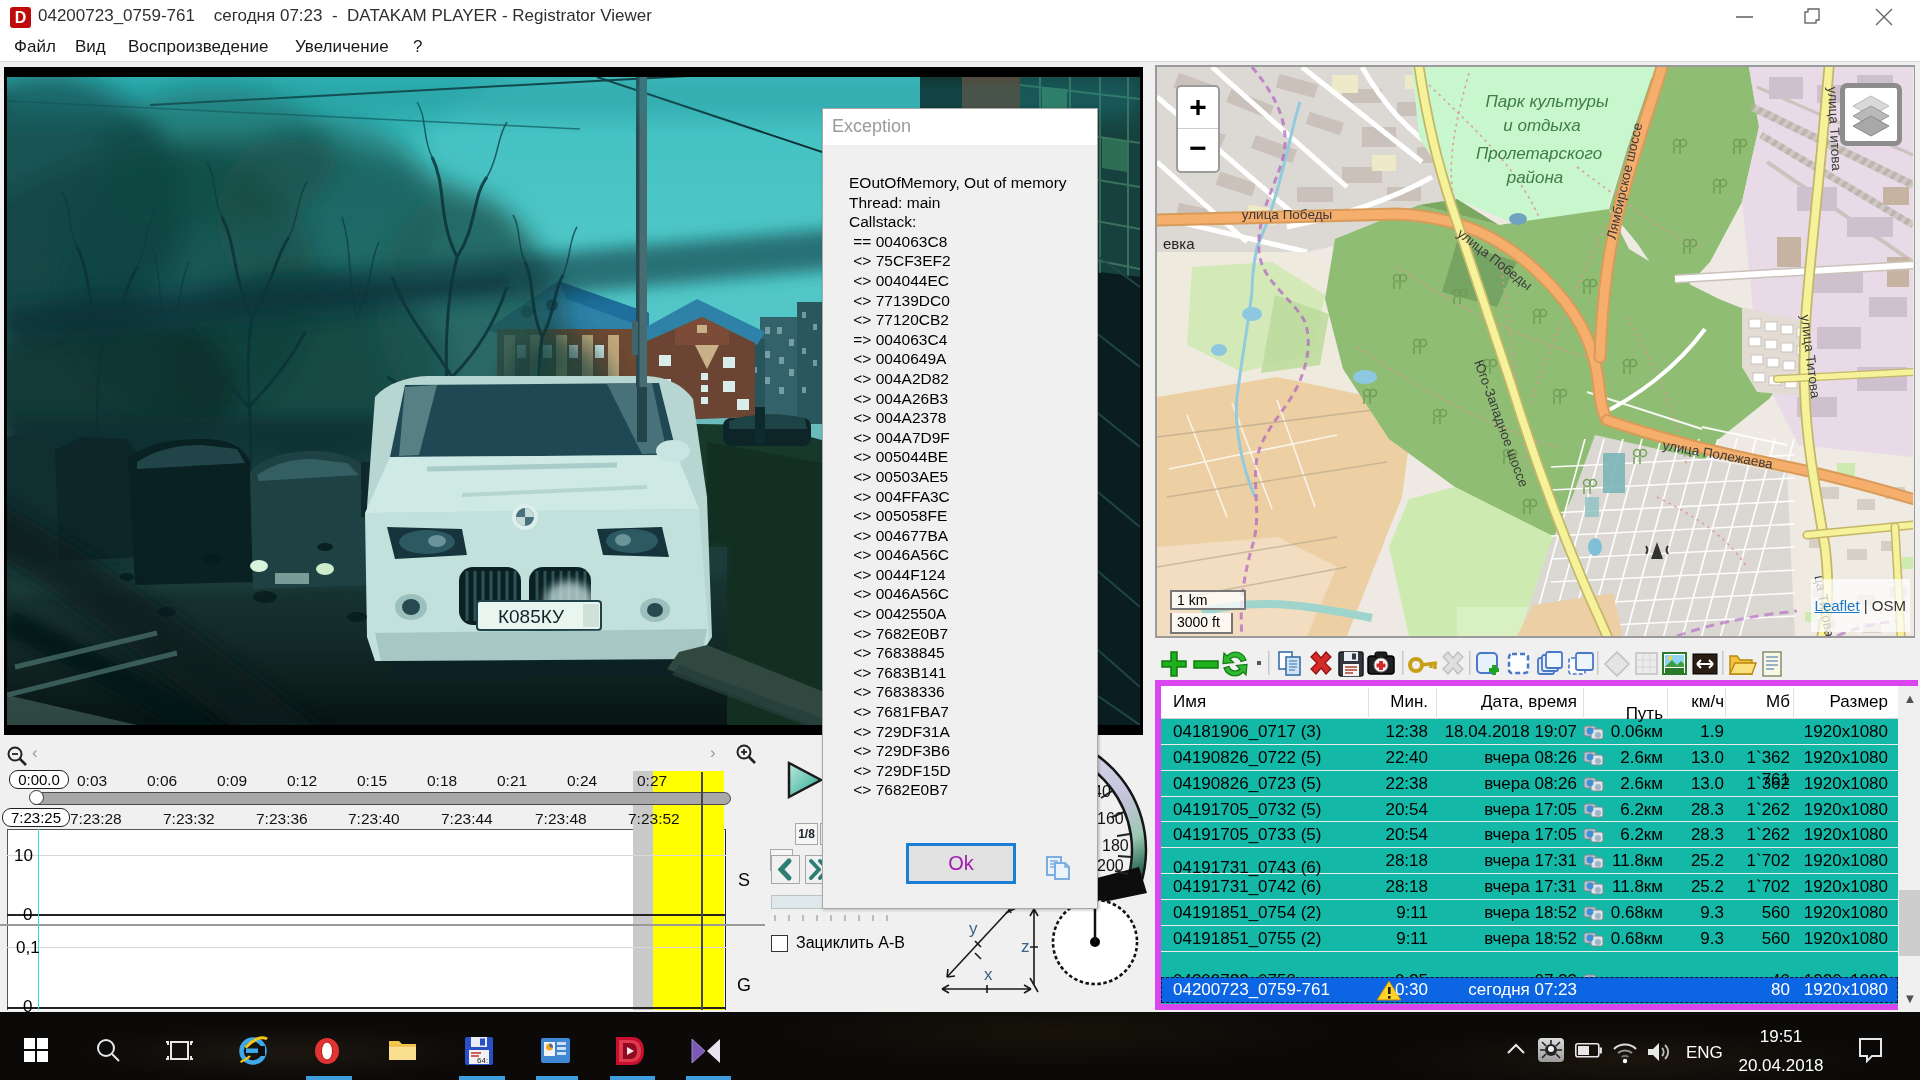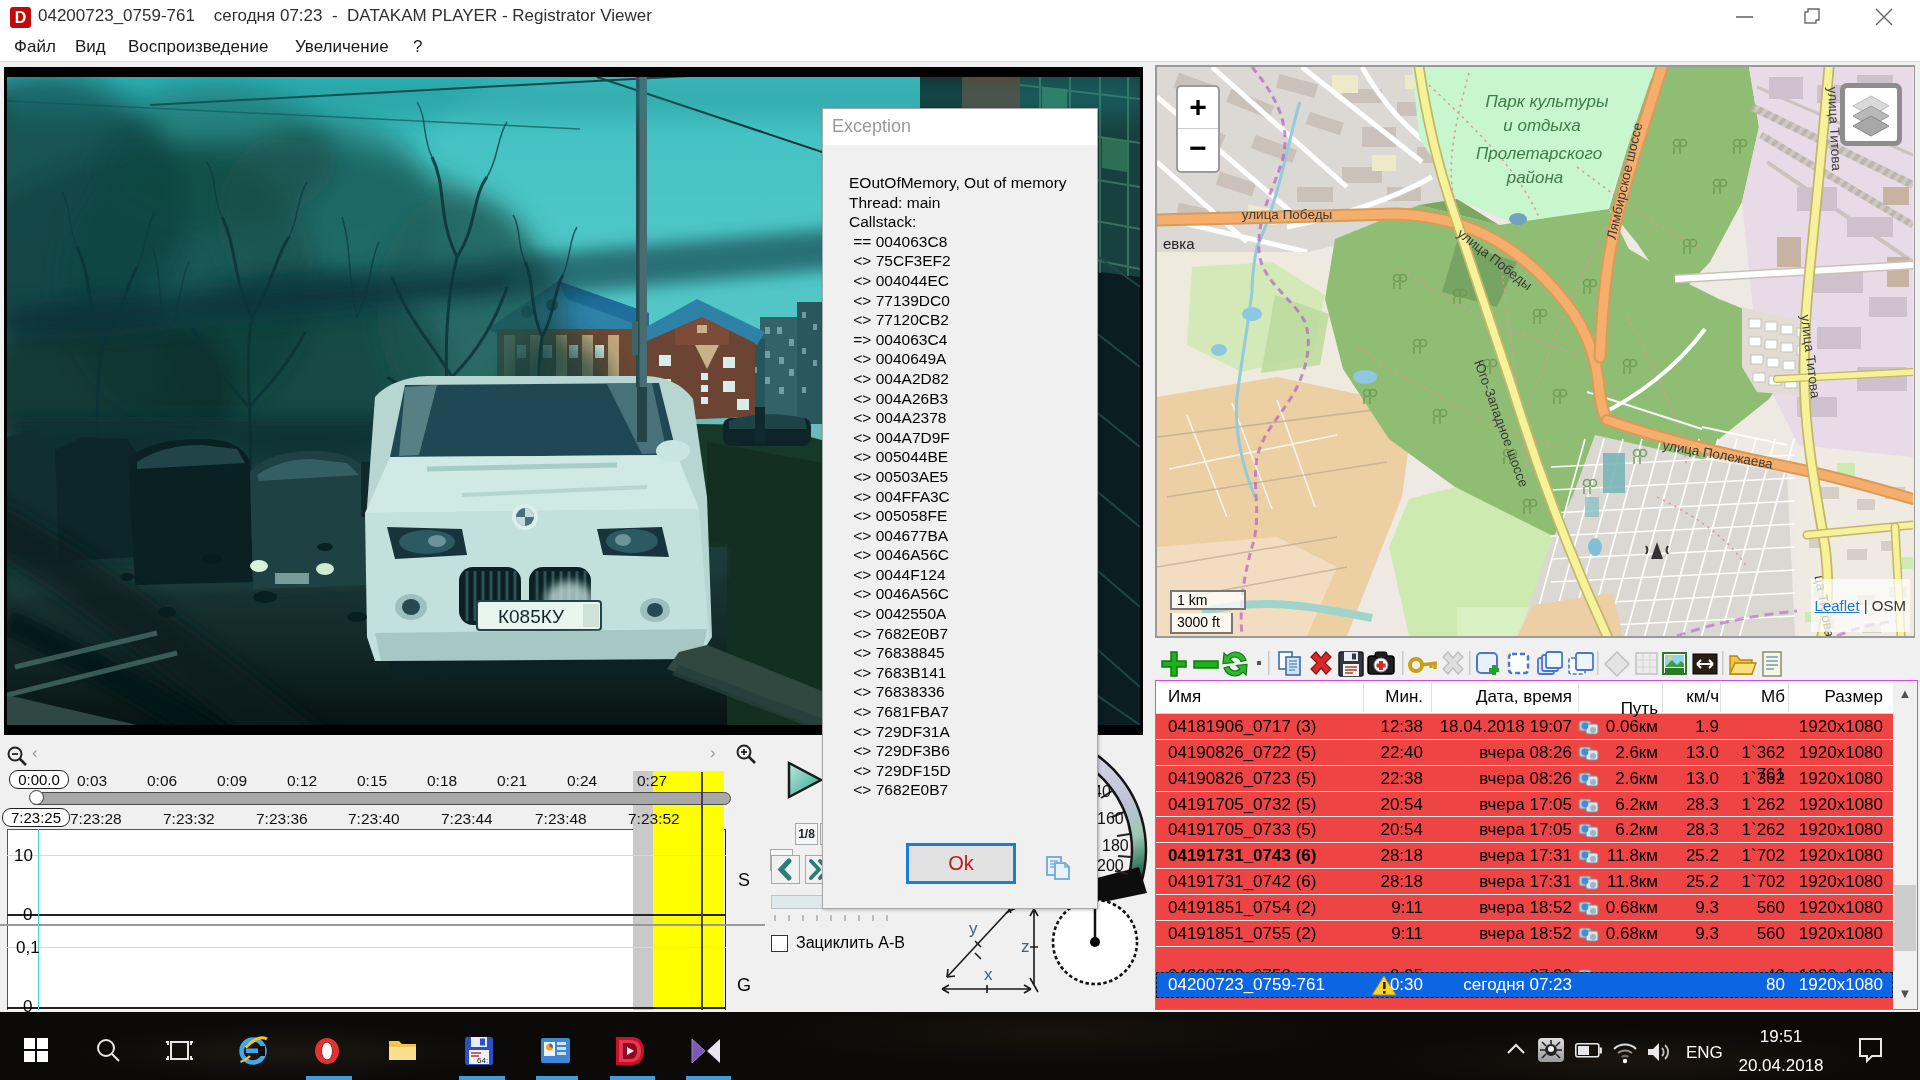--- a/index.html
+++ b/index.html
@@ -5,21 +5,21 @@
 html,body{margin:0;padding:0;width:1920px;height:1080px;overflow:hidden;
 font-family:"Liberation Sans",sans-serif;background:#fff;}
 *{box-sizing:border-box;}
 .abs{position:absolute;}
 #titlebar{position:absolute;left:0;top:0;width:1920px;height:32px;background:#fff;color:#2b2b2b;}
 #menubar{position:absolute;left:0;top:32px;width:1920px;height:30px;background:#fff;color:#1a1a1a;}
 #client{position:absolute;left:0;top:62px;width:1920px;height:951px;background:#f0f0f0;}
 #video{position:absolute;left:4px;top:67px;width:1139px;height:668px;background:#000;}
 #map{position:absolute;left:1155px;top:65px;width:760px;height:573px;background:#eeeae2;border:2px solid #9a9a9a;border-right:1px solid #9a9a9a;overflow:hidden;}
 #toolbar{position:absolute;left:1155px;top:648px;width:765px;height:32px;}
-#ftable{position:absolute;left:1155px;top:680px;width:763px;height:330px;background:#ef4444;border:1px solid #d946ef;font-size:17px;}
+#ftable{position:absolute;left:1155px;top:680px;width:763px;height:330px;background:#14b8a6;border:6px solid #d946ef;font-size:17px;}
 #timeline{position:absolute;left:0;top:735px;width:765px;height:277px;background:#f0f0f0;}
 #controls{position:absolute;left:765px;top:735px;width:390px;height:277px;background:#f0f0f0;}
 #dialog{position:absolute;left:822px;top:108px;width:276px;height:801px;background:#f0f0f0;border:1px solid #a9a9a9;box-shadow:1px 1px 3px rgba(0,0,0,.25);}
 #taskbar{position:absolute;left:0;top:1012px;width:1920px;height:68px;background:#0d0c0b;overflow:hidden;}
 .trow{left:0;width:737px;border-bottom:1px solid #ececec;color:#000;}
 .ra{text-align:right;}
 </style>
 </head>
 <body>
 
@@ -816,21 +816,21 @@
           <rect x="8" y="6" width="12" height="10" rx="2" fill="#dde4e9" stroke="#7e8a92"></rect>
           <circle cx="7" cy="8" r="3.4" fill="#3f8fd4"></circle>
           <circle cx="15" cy="12" r="3" fill="#9fb4c4"></circle>
         </svg>
         <div class="abs ra" style="left:422px;top:3px;width:80px;">6.2км</div>
         <div class="abs ra" style="left:483px;top:3px;width:80px;">28.3</div>
         <div class="abs ra" style="left:529px;top:3px;width:100px;">1`262</div>
         <div class="abs ra" style="left:627px;top:3px;width:100px;">1920x1080</div>
       </div>
 <div class="abs trow" style="top:129px;height:26px;">
-        <div class="abs" style="left:12px;top:3px;font-weight:bold;">04191731_0743 (6)</div>
+        <div class="abs" style="left:12px;top:10px;">04191731_0743 (6)</div>
         <div class="abs ra" style="left:167px;top:3px;width:100px;">28:18</div>
         <div class="abs ra" style="left:246px;top:3px;width:170px;">вчера 17:31</div>
         <svg class="abs" style="left:422px;top:4px;" width="22" height="18" viewBox="0 0 22 18">
           <rect x="1" y="3" width="12" height="10" rx="2" fill="#b9c2c9" stroke="#7e8a92"></rect>
           <rect x="8" y="6" width="12" height="10" rx="2" fill="#dde4e9" stroke="#7e8a92"></rect>
           <circle cx="7" cy="8" r="3.4" fill="#3f8fd4"></circle>
           <circle cx="15" cy="12" r="3" fill="#9fb4c4"></circle>
         </svg>
         <div class="abs ra" style="left:422px;top:3px;width:80px;">11.8км</div>
         <div class="abs ra" style="left:483px;top:3px;width:80px;">25.2</div>
@@ -1089,21 +1089,21 @@
  &lt;&gt; 0042550A
  &lt;&gt; 7682E0B7
  &lt;&gt; 76838845
  &lt;&gt; 7683B141
  &lt;&gt; 76838336
  &lt;&gt; 7681FBA7
  &lt;&gt; 729DF31A
  &lt;&gt; 729DF3B6
  &lt;&gt; 729DF15D
  &lt;&gt; 7682E0B7</div>
-  <div class="abs" style="left:83px;top:734px;width:110px;height:41px;background:#e1e1e1;border:3px solid #1a7fd4;text-align:center;font-size:20px;line-height:35px;color:#b91c1c;">Ok</div>
+  <div class="abs" style="left:83px;top:734px;width:110px;height:41px;background:#e1e1e1;border:3px solid #1a7fd4;text-align:center;font-size:20px;line-height:35px;color:#a21caf;">Ok</div>
   <svg class="abs" style="left:222px;top:747px;" width="28" height="26" viewBox="0 0 28 26">
     <rect x="2" y="1" width="14" height="18" fill="#eaf2fb" stroke="#7aaede" stroke-width="2"></rect>
     <path d="M5 5 h8 M5 8 h8 M5 11 h6" stroke="#7aaede" stroke-width="1.4"></path>
     <path d="M10 7 h10 l4 4 v12 h-14 z" fill="#eaf2fb" stroke="#7aaede" stroke-width="2"></path>
     <path d="M20 7 v4 h4" fill="none" stroke="#7aaede" stroke-width="1.6"></path>
   </svg>
 </div>
 
 <div id="taskbar">
  <div class="abs" style="left:0;top:0;width:1920px;height:68px;background:

